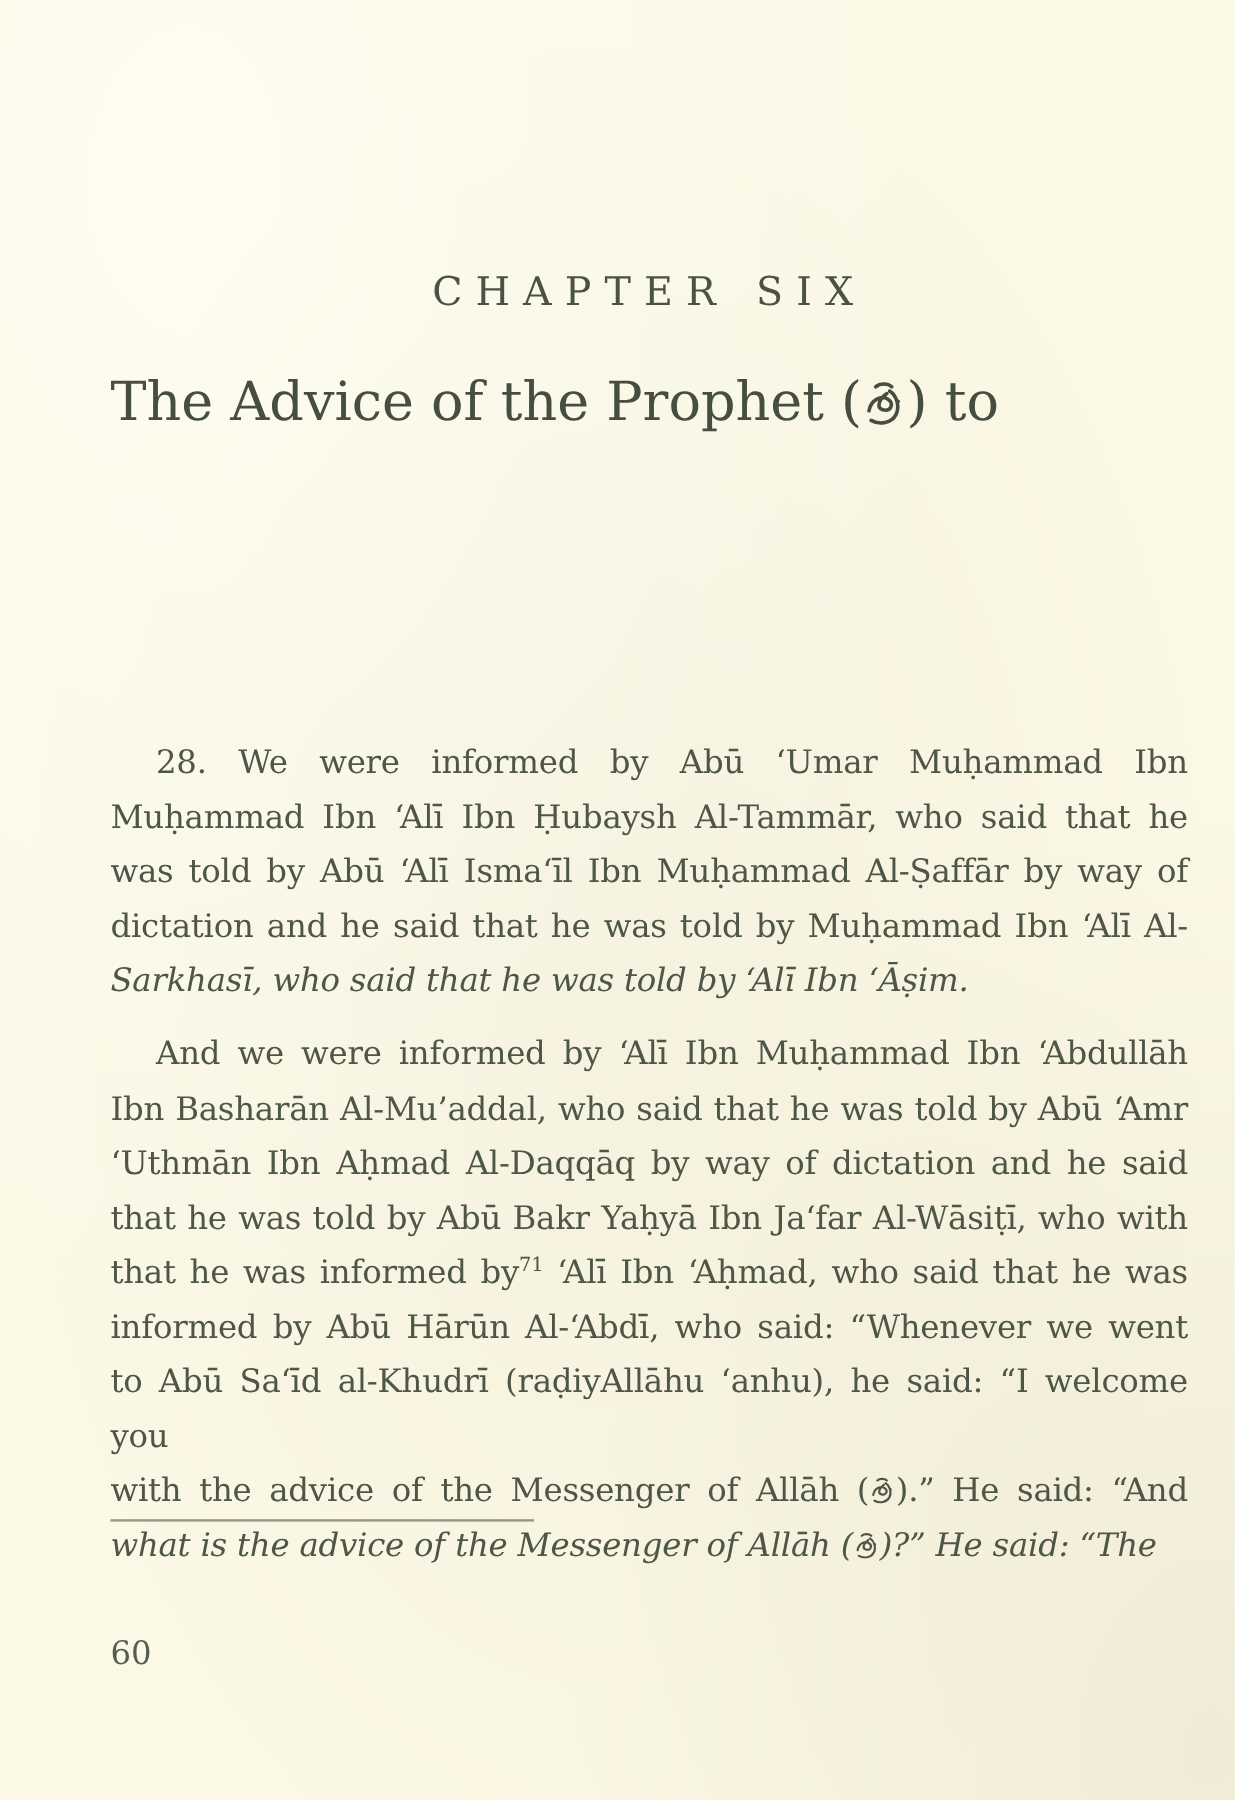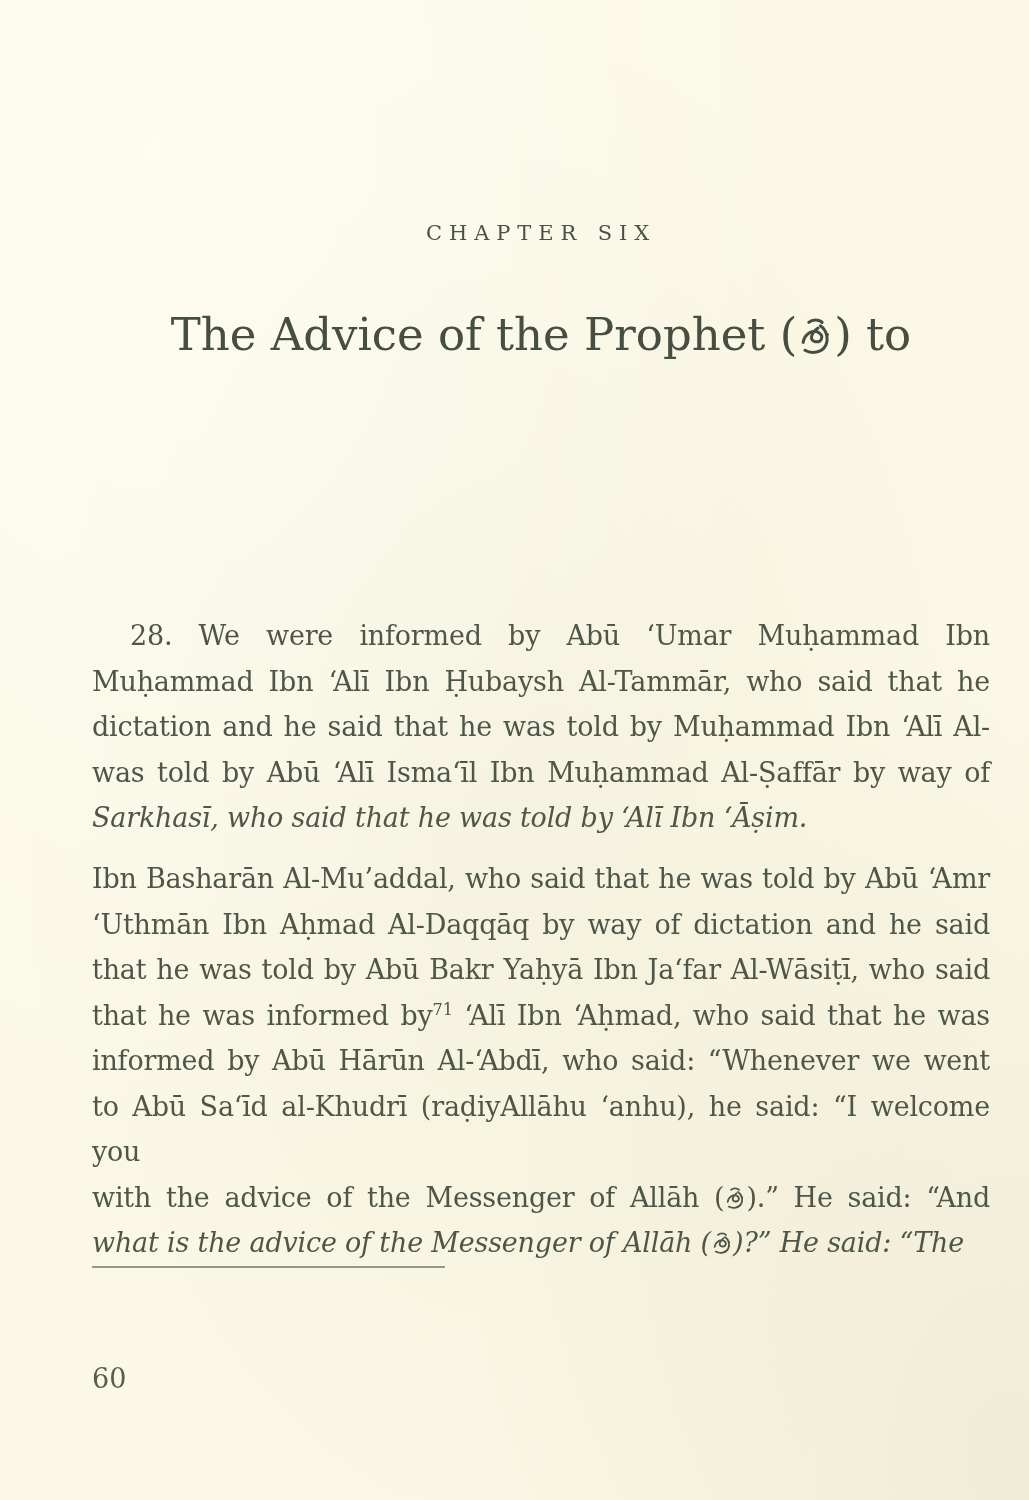--- a/index.html
+++ b/index.html
@@ -15,29 +15,29 @@
     background-image:
       radial-gradient(ellipse at 15% 10%, rgba(255,255,245,.65), rgba(255,255,245,0) 55%),
       radial-gradient(ellipse at 98% 97%, rgba(140,125,85,.10), rgba(140,125,85,0) 38%),
       radial-gradient(ellipse at 50% 55%, rgba(120,110,70,.05), rgba(120,110,70,0) 70%);
     color:#4e5648;
   }
   .content{
     position:absolute;left:92px;top:0;width:898px;height:1500px;
   }
   .chapter-heading{
-    position:absolute;top:215px;left:0;width:100%;
+    position:absolute;top:225px;left:0;width:100%;
     text-align:center;
-    font-size:21px;line-height:36px;
+    font-size:33px;line-height:36px;
     letter-spacing:0.33em;word-spacing:0.04em;
     color:#4a5244;
   }
   .chapter-title{
     position:absolute;top:303px;left:0;width:100%;margin:0;
-    text-align:center;font-weight:400;
+    text-align:left;font-weight:400;
     font-size:45px;line-height:64px;
     color:#454e41;
   }
   .body-text{
     position:absolute;left:0;width:898px;
     font-size:27px;line-height:45.5px;
     letter-spacing:-0.2px;
   }
   #para-0{top:597px;margin-top:16px;}
   #para-1{top:856px;}
@@ -85,29 +85,30 @@
               <path d="M4 19.5 C8 21.8, 13.8 20.8, 15.8 16.8 C17.8 12.8, 16 7.6, 12.8 5.6"></path>
               <path d="M6.2 3.6 C8.2 1.8, 12 1.8, 13.8 3.6"></path>
               <circle cx="16.8" cy="10.5" r="0.9" fill="currentColor" stroke="none"></circle>
             </g>
           </svg><span>) to</span></div>
     </h1>
 
     <div class="body-text" id="para-0">
         <div class="bline indent"><span>28. We were informed by Abū ‘Umar  Muḥammad Ibn</span></div>
         <div class="bline"><span>Muḥammad Ibn ‘Alī Ibn Ḥubaysh Al-Tammār, who said that he</span></div>
+        <div class="bline"><span>was told by Abū ‘Alī Isma‘īl Ibn Muḥammad Al-Ṣaffār by way of</span></div>
         <div class="bline"><span>dictation and he said that he was told by Muḥammad Ibn ‘Alī Al-</span></div>
-        <div class="bline"><span>was told by Abū ‘Alī Isma‘īl Ibn Muḥammad Al-Ṣaffār by way of</span></div>
         <div class="bline last"><span>Sarkhasī, who said that he was told by ‘Alī Ibn ‘Āṣim.</span></div>
       </div>
 
     <div class="body-text" id="para-1">
+        <div class="bline indent"><span>And we were informed by ‘Alī Ibn Muḥammad Ibn ‘Abdullāh</span></div>
         <div class="bline"><span>Ibn Basharān Al-Mu’addal, who said that he was told by Abū ‘Amr</span></div>
         <div class="bline"><span>‘Uthmān Ibn Aḥmad Al-Daqqāq by way of dictation and he said</span></div>
-        <div class="bline"><span>that he was told by Abū Bakr Yaḥyā Ibn Ja‘far Al-Wāsiṭī, who said</span></div>
+        <div class="bline"><span>that he was told by Abū Bakr Yaḥyā Ibn Ja‘far Al-Wāsiṭī, who with</span></div>
         <div class="bline"><span>that he was informed by</span><sup class="seg-sup">71</sup><span> ‘Alī Ibn ‘Aḥmad, who said that he was</span></div>
         <div class="bline"><span>informed by Abū Hārūn Al-‘Abdī, who said: “Whenever we went</span></div>
         <div class="bline"><span>to Abū Sa‘īd al-Khudrī </span><span class="seg-italic">(raḍiyAllāhu ‘anhu)</span><span>, he said: “I welcome you</span></div>
         <div class="bline"><span>with the advice of the Messenger of Allāh (</span><svg viewBox="0 0 20 22" class="saws-icon">
             <g fill="none" stroke="currentColor" stroke-width="1.7" stroke-linecap="round">
               <path d="M3 15 C4 9.5, 9 7.5, 12 9.5 C15 11.5, 13.5 15.5, 9.5 14.5 C6.5 13.7, 7.5 9.5, 11.5 6.8"></path>
               <path d="M4 19.5 C8 21.8, 13.8 20.8, 15.8 16.8 C17.8 12.8, 16 7.6, 12.8 5.6"></path>
               <path d="M6.2 3.6 C8.2 1.8, 12 1.8, 13.8 3.6"></path>
               <circle cx="16.8" cy="10.5" r="0.9" fill="currentColor" stroke="none"></circle>
             </g>

